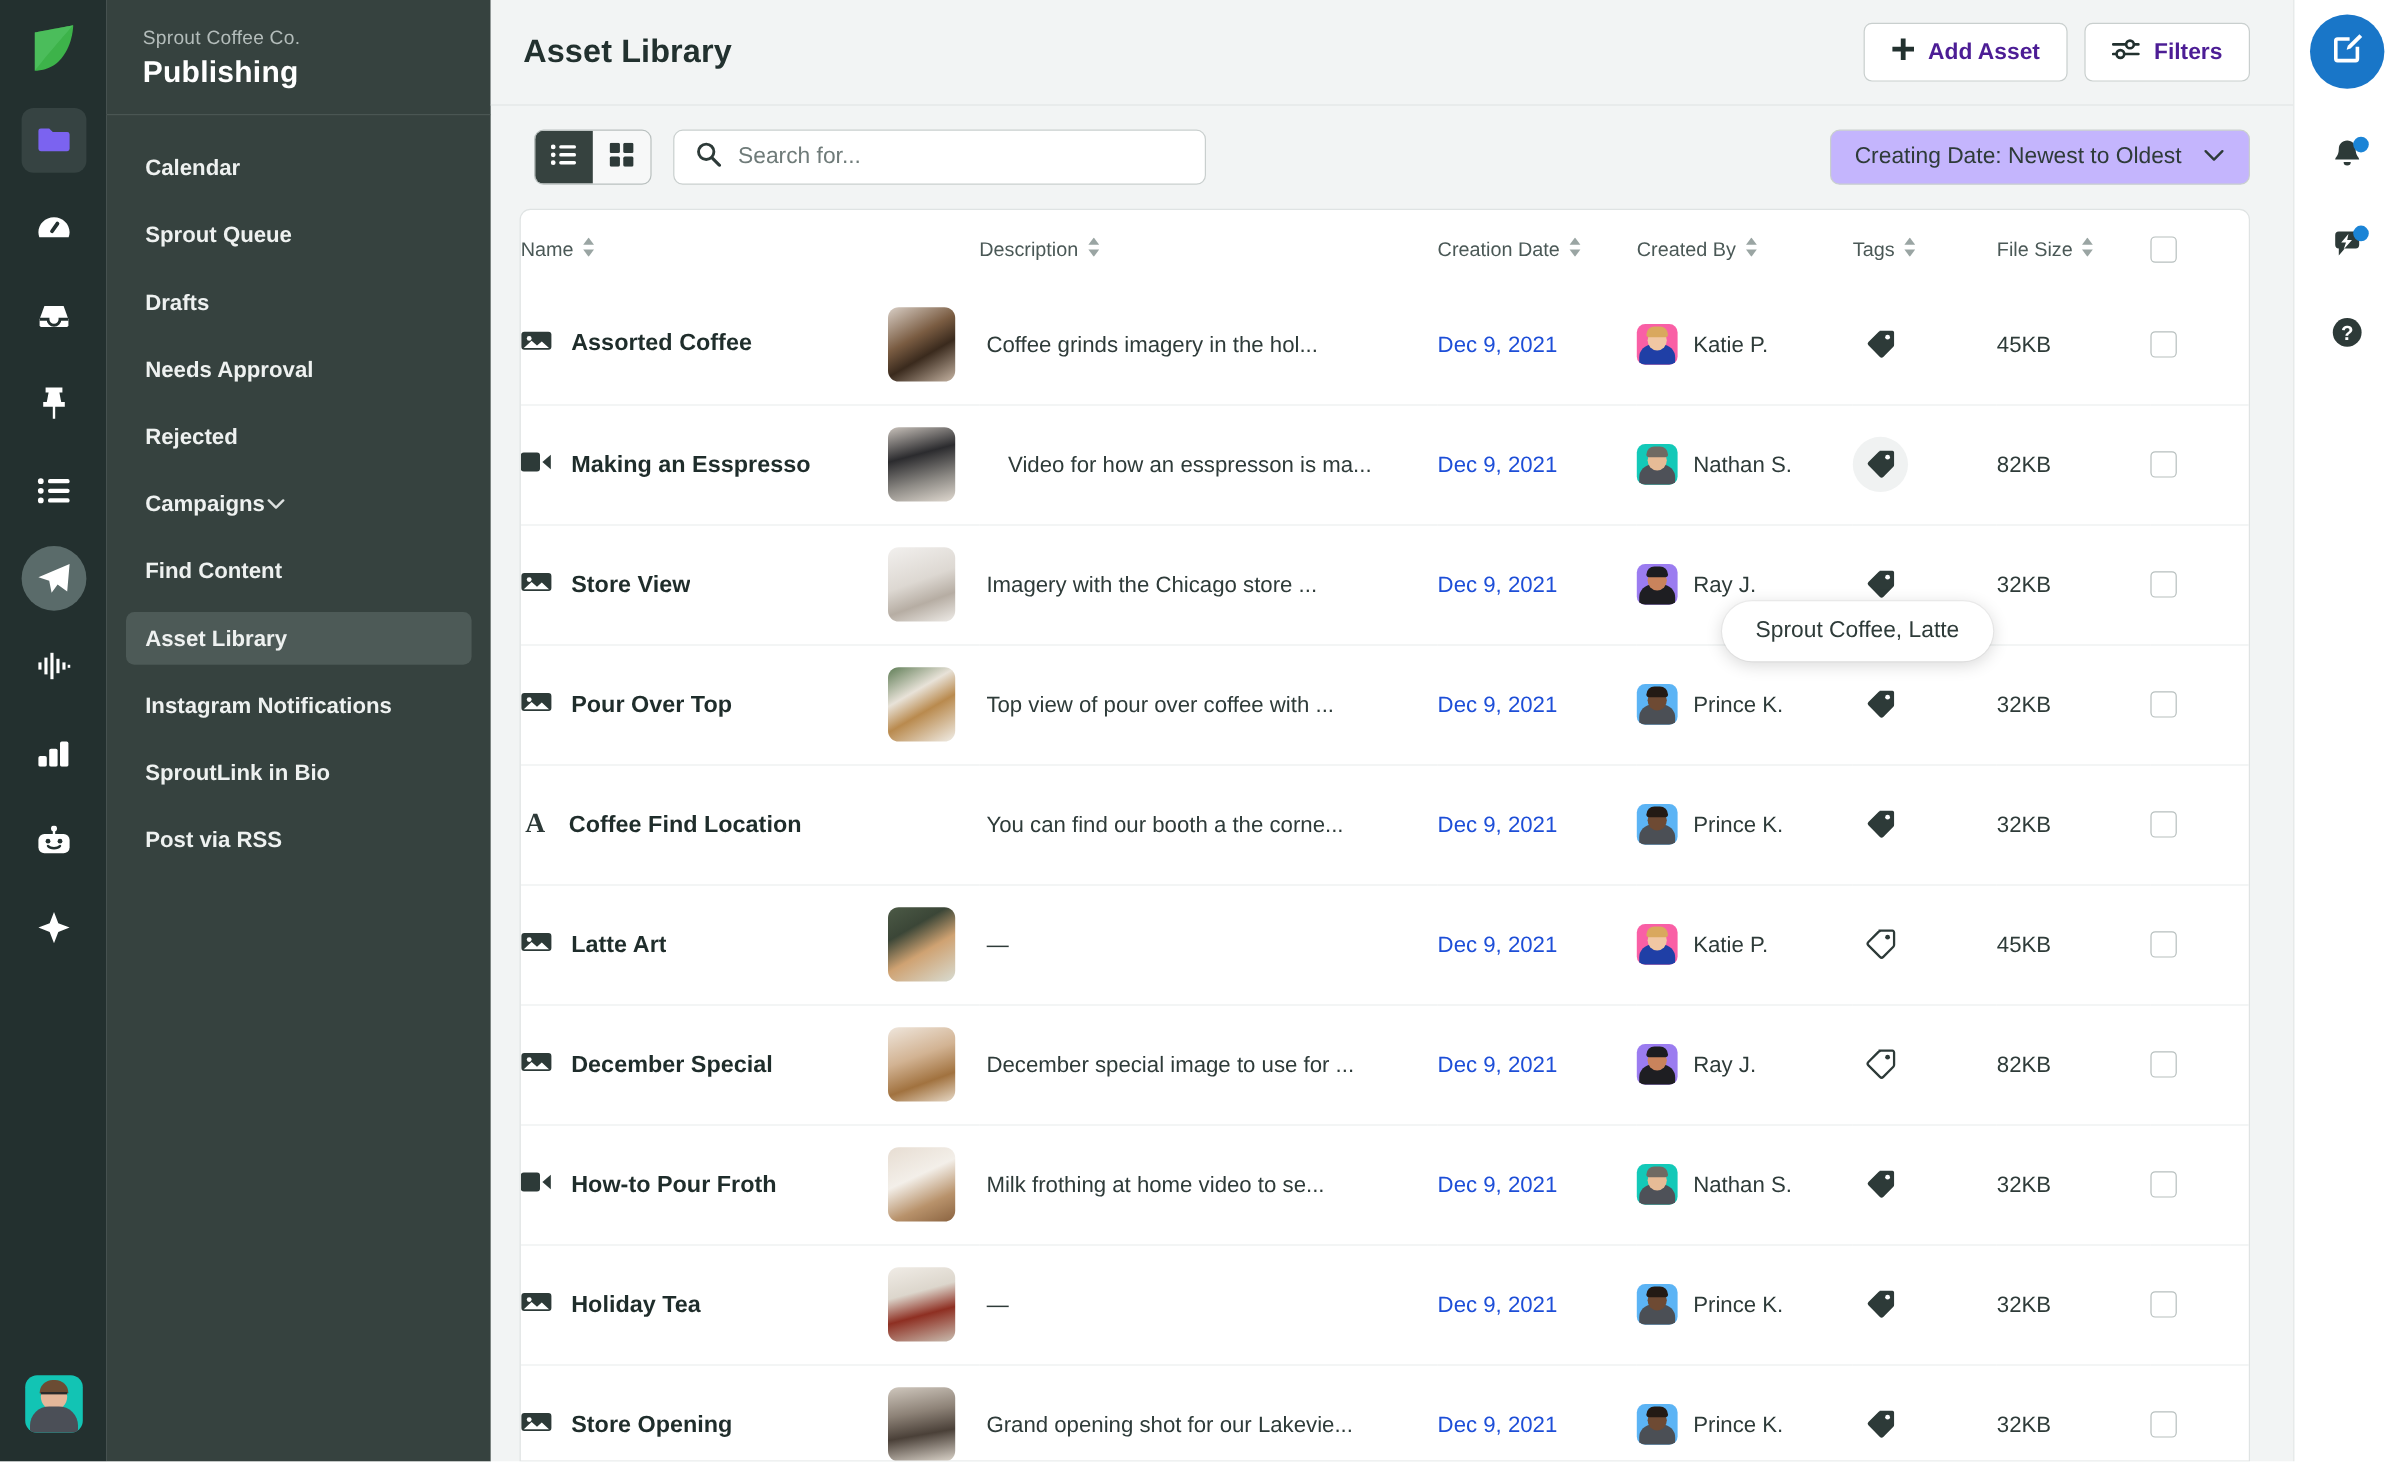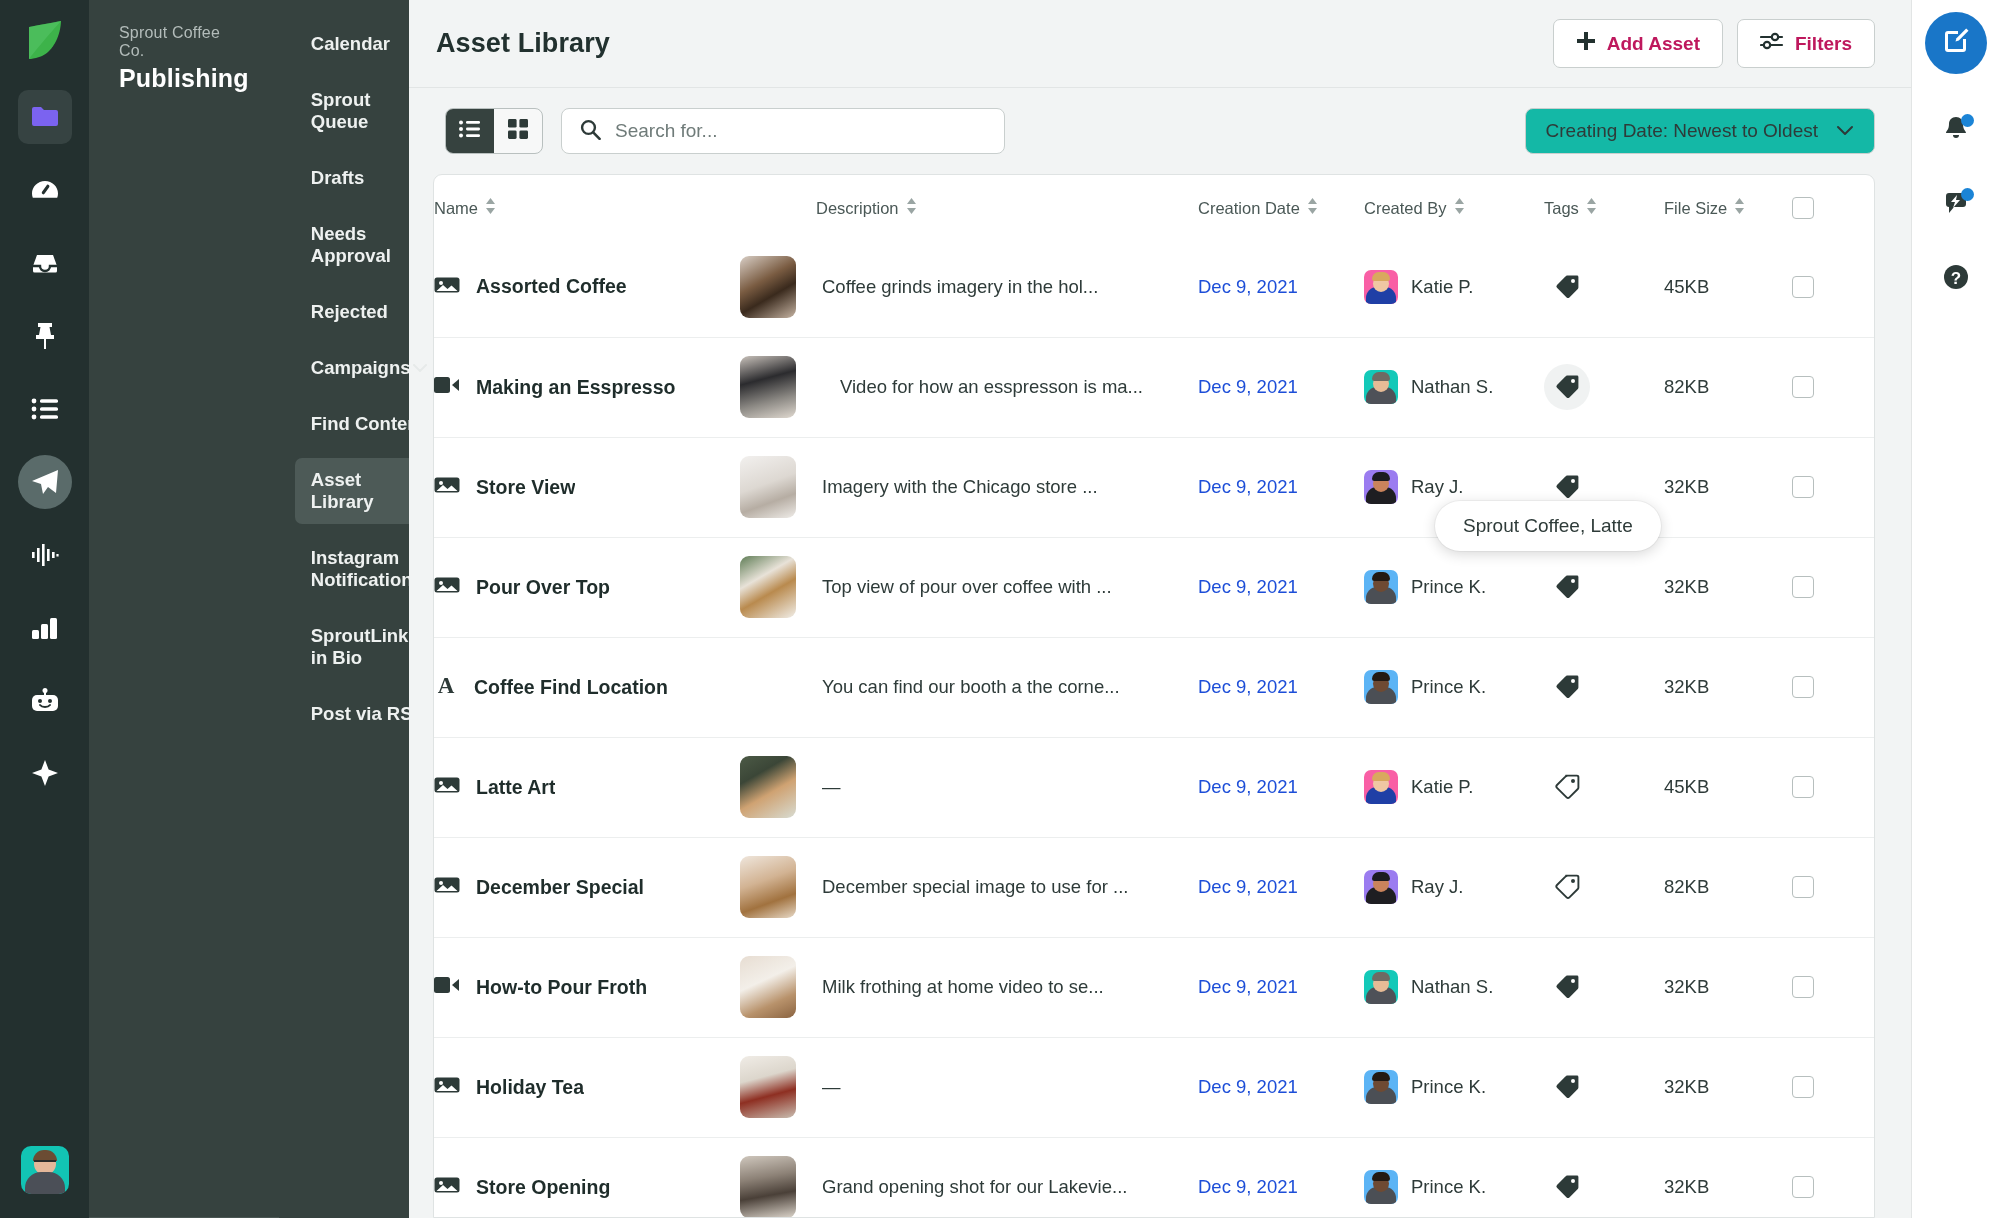--- a/index.html
+++ b/index.html
@@ -35,21 +35,21 @@
   }
   .rail-avatar .head { position:absolute; left:13px; top:7px; width:22px; height:22px; border-radius:50%; background:#e4b79a;}
   .rail-avatar .body { position:absolute; left:4px; bottom:0; width:40px; height:22px; border-radius:16px 16px 0 0; background:#4b4f57;}
   .rail-avatar .hair { position:absolute; left:12px; top:4px; width:24px; height:11px; border-radius:12px 12px 0 0; background:#6b4c33;}
   .rail-avatar .glass { position:absolute; left:13px; top:14px; width:22px; height:5px; border-top:2px solid #2b2b2b;}
 
   
   .nav {
     width: 320px; flex: 0 0 320px;
     background: #36423f;
-    display: flex; flex-direction: row;
+    display: flex; flex-direction: column;
   }
   .nav-head { padding: 24px 30px 20px 30px; border-bottom: 1px solid #4a5653; }
   .nav-org { color: #b3bcba; font-size: 16px; letter-spacing: .2px; margin-bottom: 4px;}
   .nav-title { color: #ffffff; font-size: 25px; font-weight: bold; letter-spacing: .2px;}
   .nav-list { padding: 22px 16px 0 16px; }
   .nav-item {
     display:flex; align-items:center; justify-content: flex-start;
     color:#eef1f0; font-size: 18.5px; font-weight: 600;
     padding: 11px 16px; border-radius: 7px; margin-bottom: 12px;
     cursor: pointer;
@@ -65,21 +65,21 @@
     padding: 0 36px 0 27px;
     border-bottom: 1px solid #e2e5e5;
     background: #f2f4f4;
   }
   .page-title { font-size: 27px; font-weight: bold; color: #22312f; letter-spacing:.1px;}
   .topbar-actions { display:flex; gap: 14px; }
   .btn-outline {
     display:flex; align-items:center; gap:11px;
     height: 49px; padding: 0 22px;
     background: #ffffff; border: 1px solid #c9cfce; border-radius: 7px;
-    font-size: 19px; font-weight: bold; color: #be185d; cursor:pointer;
+    font-size: 19px; font-weight: bold; color: #4c1d95; cursor:pointer;
   }
 
   .toolbar {
     height: 86px; flex:0 0 86px;
     display:flex; align-items:center; justify-content: space-between;
     padding: 0 36px 0 36px;
   }
   .toolbar-left { display:flex; align-items:center; gap: 18px; }
   .view-toggle {
     display:flex; border:1px solid #b9c0bf; border-radius:8px; overflow:hidden;
@@ -94,21 +94,21 @@
     padding: 0 18px;
   }
   .search-wrap input {
     border:none; outline:none; font-size:19px; color:#3f4a48;
     font-family:"Liberation Sans", sans-serif; width:100%; background:transparent;
   }
   .search-wrap input::placeholder { color:#6f7b79; }
   .sort-select {
     display:flex; align-items:center; gap:18px;
     height: 46px; padding: 0 20px;
-    background:#14b8a6; border:1px solid #c9cfce; border-radius:8px;
+    background:#c4b5fd; border:1px solid #c9cfce; border-radius:8px;
     font-size:19px; color:#2e3b39; cursor:pointer;
   }
 
   
   .card-wrap { flex:1 1 auto; padding: 0 36px 0 24px; min-height:0; }
   .card {
     background:#ffffff; border:1px solid #dfe3e3; border-radius: 9px 9px 0 0;
     height: 100%; overflow: hidden; position:relative;
   }
   table.assets { width:100%; border-collapse: collapse; table-layout: fixed; }

